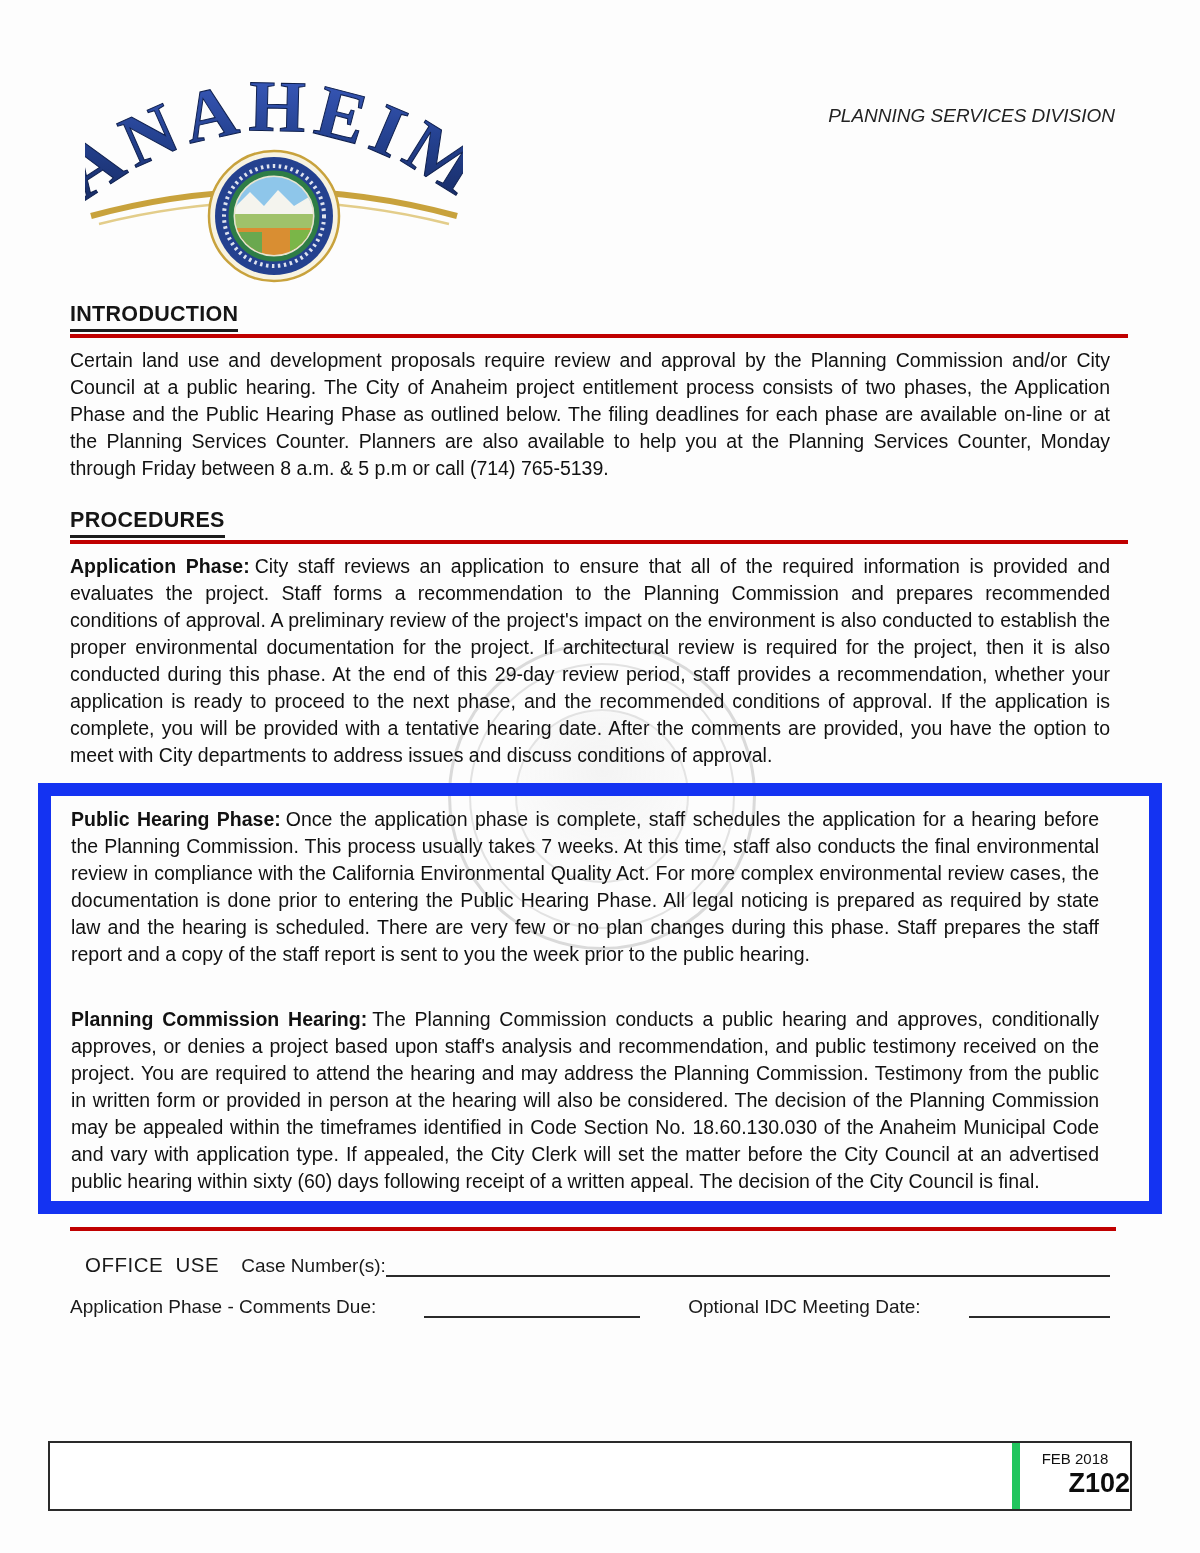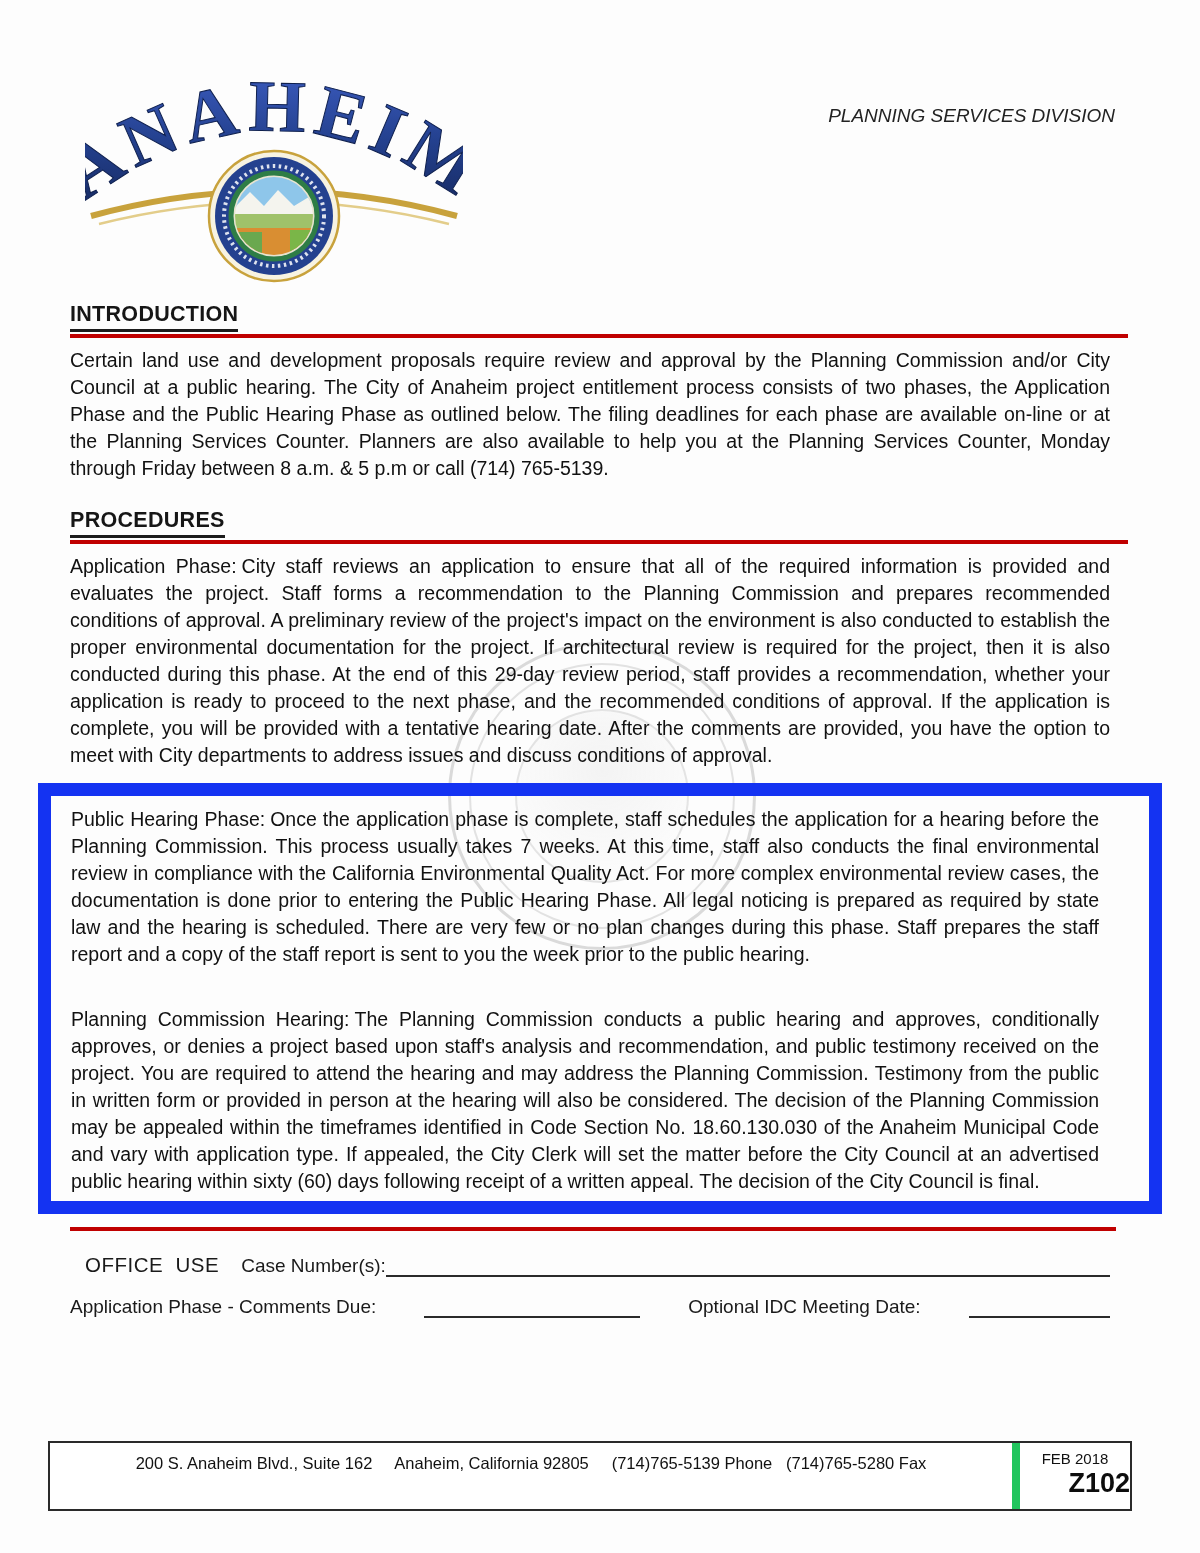--- a/index.html
+++ b/index.html
@@ -77,21 +77,21 @@
     height: 4px;
     background: #c00000;
   }
 
   p.body-par {
     font-size: 19.5px;
     line-height: 27px;
     text-align: justify;
     color: #111;
   }
-  p.body-par .lead { font-weight: 400; padding-right: 5px; }
+  p.body-par .lead { font-weight: 700; padding-right: 5px; }
 
   .sec-intro { margin-bottom: 26px; }
   .sec-procedures { margin-bottom: 14px; }
 
   
   .highlight-box {
     position: relative;
     margin-left: -32px;
     width: 1124px;
     border: 13px solid #1433f2;
@@ -241,21 +241,20 @@
       <span class="field-label">Application Phase - Comments Due:</span>
       <span class="fill-line fixed"></span>
       <span class="field-label">Optional IDC Meeting Date:</span>
       <span class="fill-line grow"></span>
     </div>
 
   </div>
 
   <div class="footer-box">
     <div class="footer-left">
-      <div class="addr">200 S. Anaheim Blvd., Suite 162     Anaheim, California 92805     (714)765-5139 Phone   (714)765-5280 Fax</div>
     </div>
     <div class="footer-right">
       <div class="rev-date">FEB 2018</div>
       <div class="form-code">Z102</div>
     </div>
   </div>
 
 </div>
 
 </body></html>

